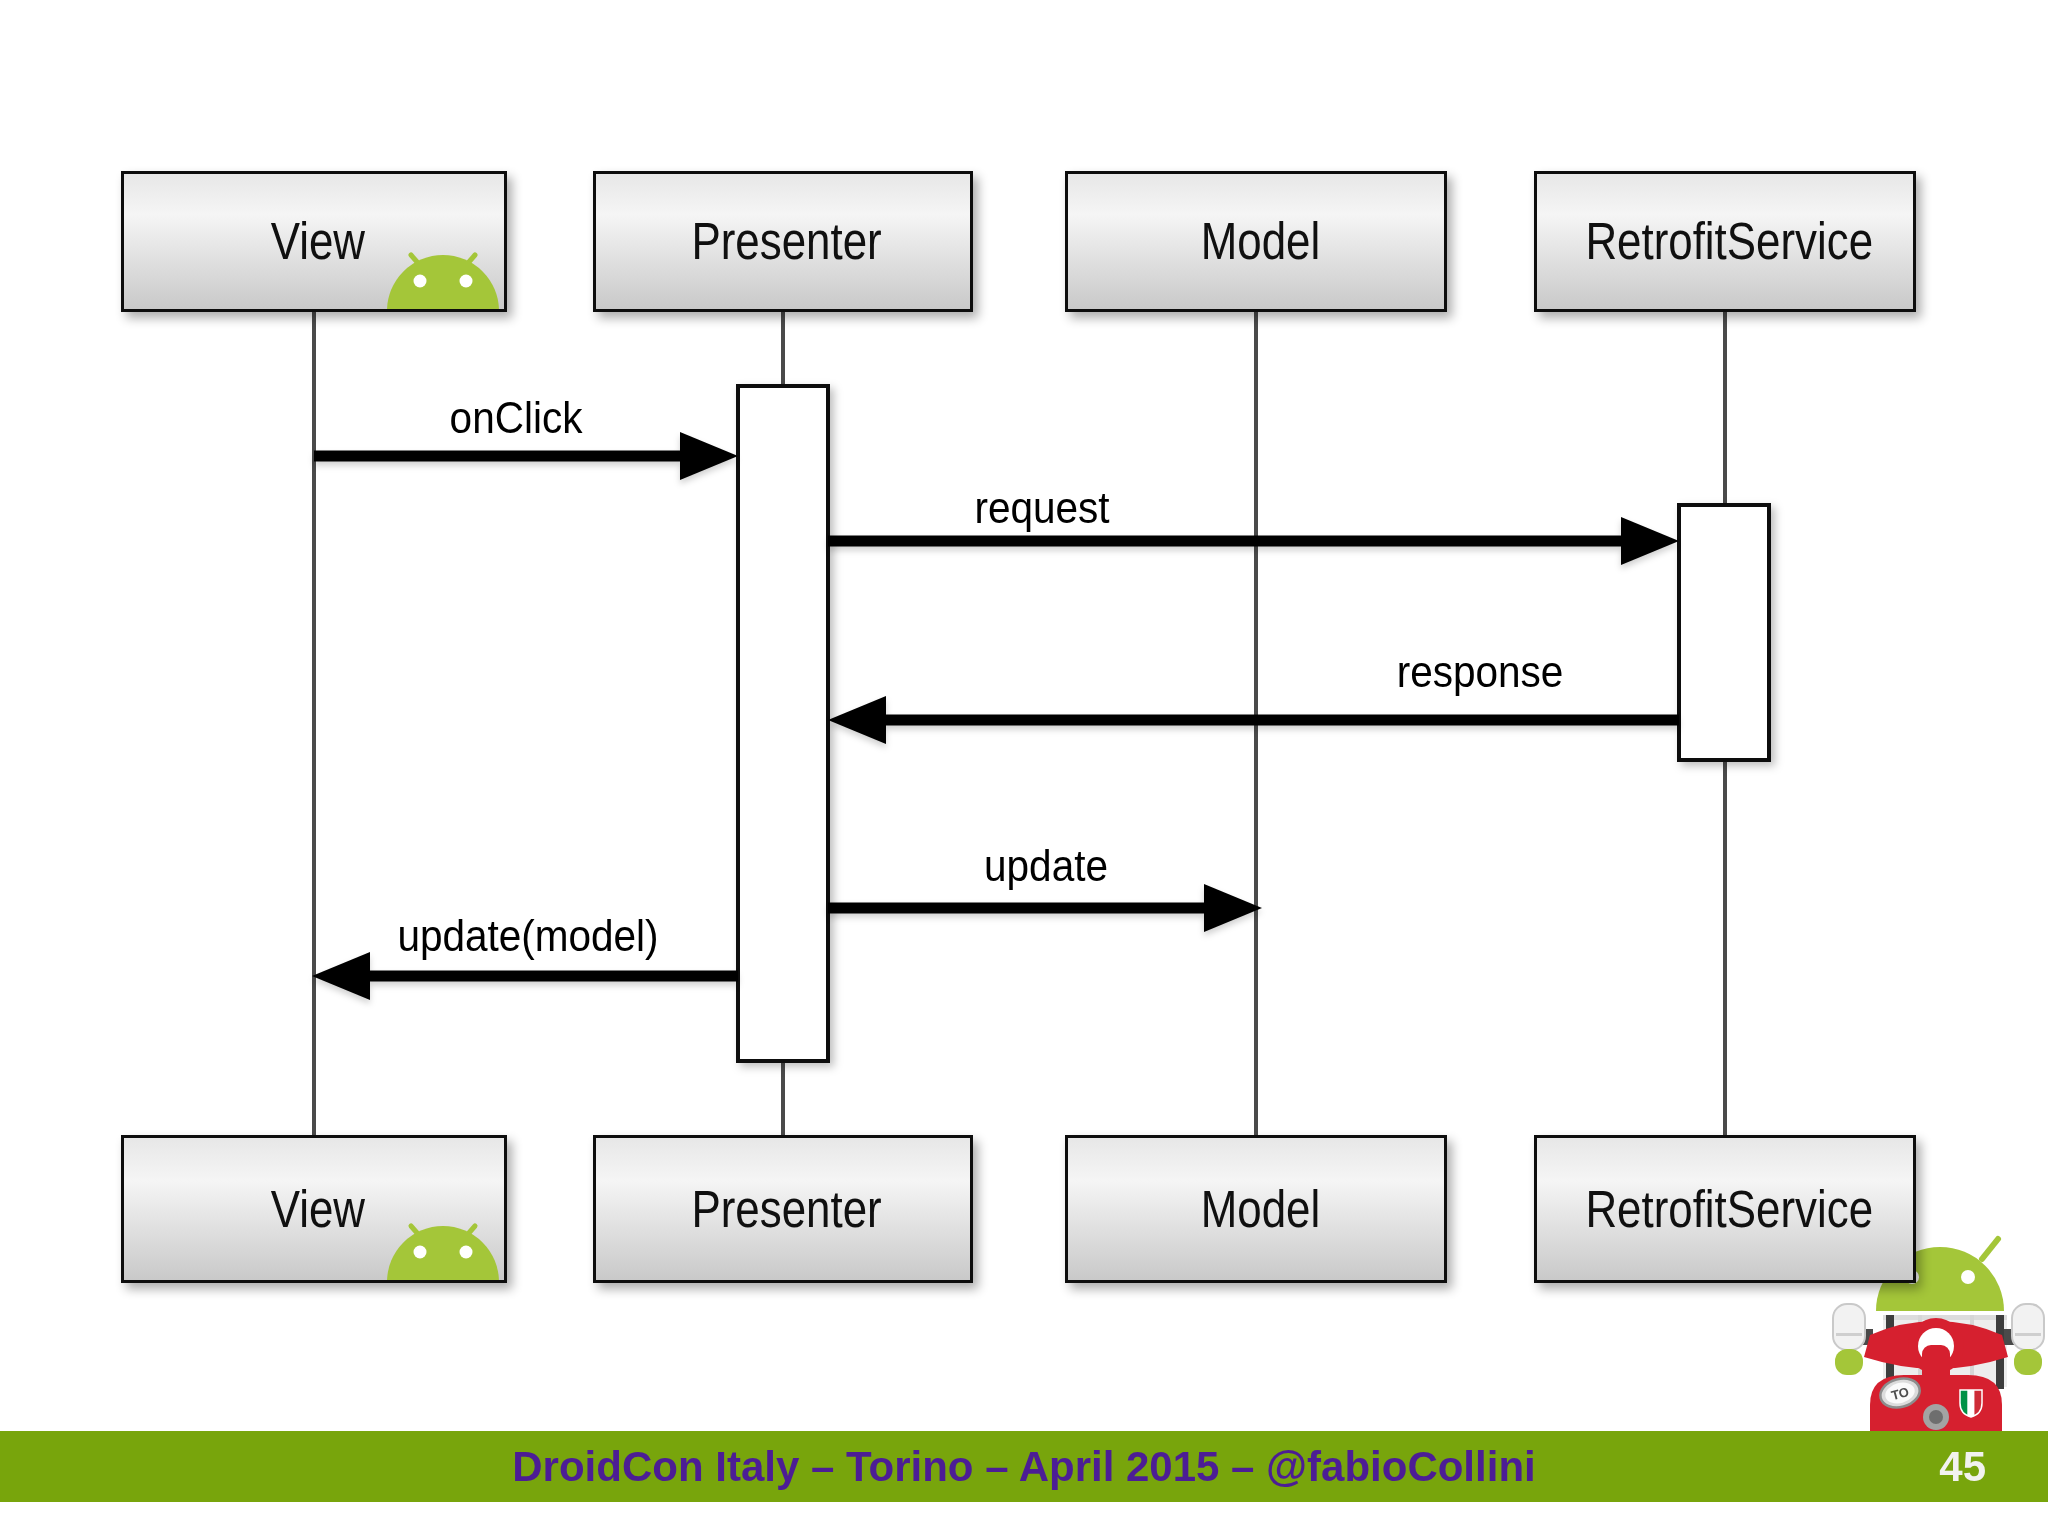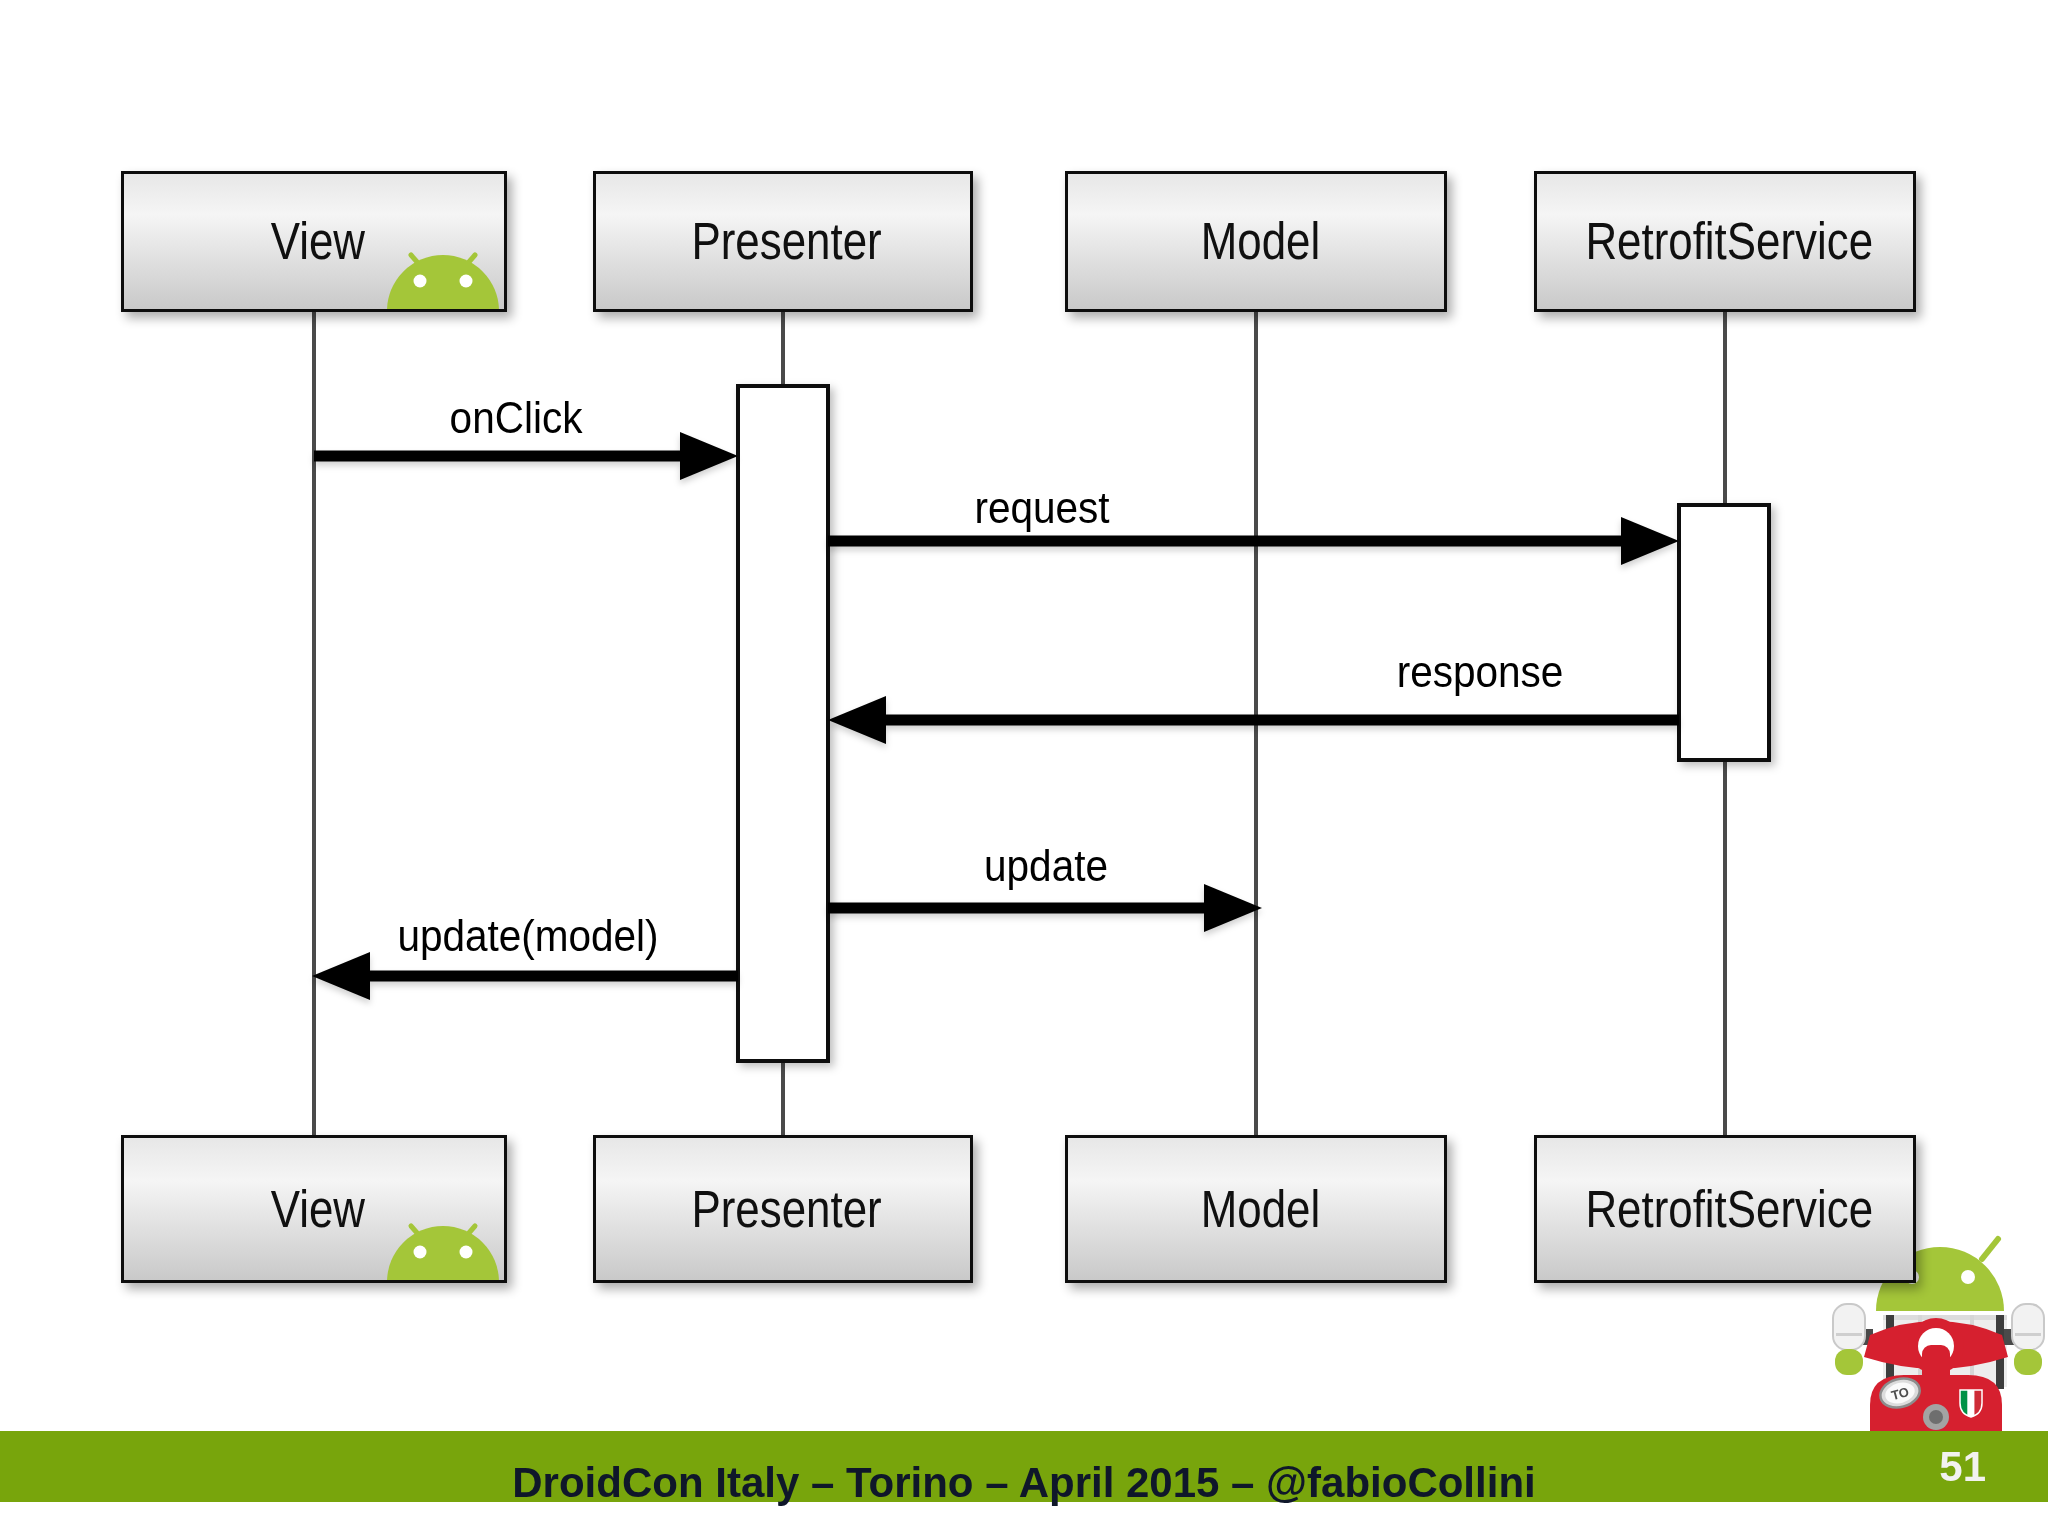--- a/index.html
+++ b/index.html
@@ -29,22 +29,22 @@
   .msg-label{
     position:absolute;z-index:2;color:#000;font-size:45px;white-space:nowrap;
     transform:translate(-50%,-50%) scaleX(0.9);
   }
   
   #footer-bar{
     position:absolute;left:0;top:1431px;width:2048px;height:71px;z-index:3;
     background:#78a50c;
   }
   #footer-text{
-    position:absolute;left:0;right:0;top:16px;height:71px;line-height:71px;
-    text-align:center;color:#0f172a;font-size:42px;font-weight:bold;
+    position:absolute;left:0;right:0;top:0;height:71px;line-height:71px;
+    text-align:center;color:#4c1d95;font-size:42px;font-weight:bold;
   }
   #footer-page-number{
     position:absolute;right:62px;top:0;height:71px;line-height:71px;
     color:#f2f2ef;font-size:42px;font-weight:bold;
   }
   .activation{filter:drop-shadow(4px 4px 4px rgba(0,0,0,0.25));}
   .arrow{filter:drop-shadow(0 4px 3px rgba(0,0,0,0.18));}
 </style>
 </head>
 <body>
@@ -191,14 +191,14 @@
 </div>
 
 <div class="msg-label" style="left:516px;top:418px;">onClick</div>
 <div class="msg-label" style="left:1042px;top:508px;">request</div>
 <div class="msg-label" style="left:1480px;top:672px;">response</div>
 <div class="msg-label" style="left:1046px;top:866px;">update</div>
 <div class="msg-label" style="left:528px;top:936px;">update(model)</div>
 
 <div id="footer-bar">
   <div id="footer-text">DroidCon Italy – Torino – April 2015 – @fabioCollini</div>
-  <div id="footer-page-number">51</div>
+  <div id="footer-page-number">45</div>
 </div>
 
 </body></html>

